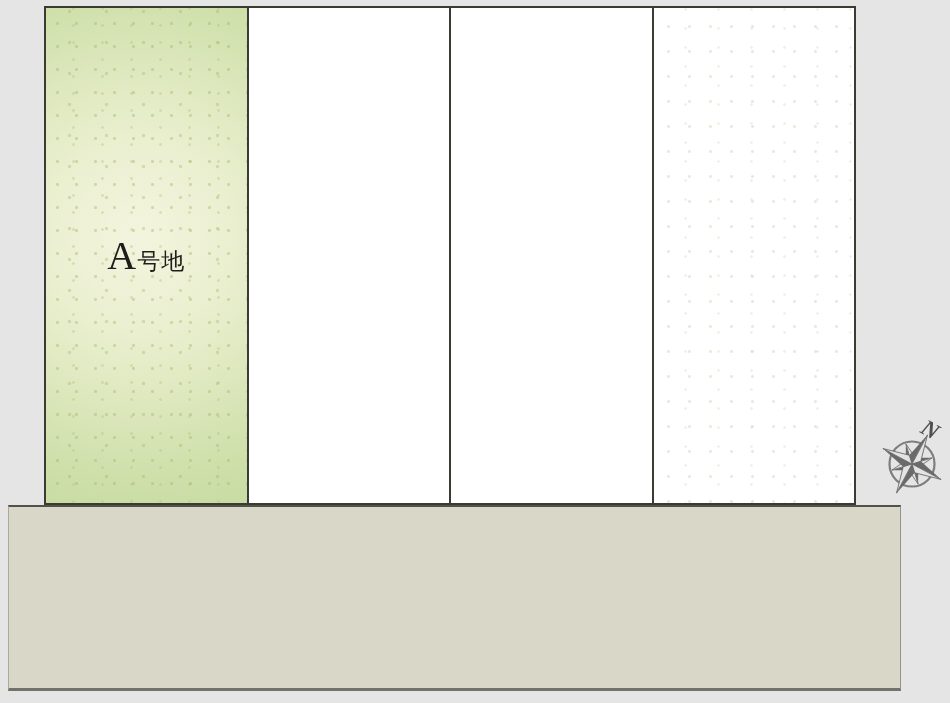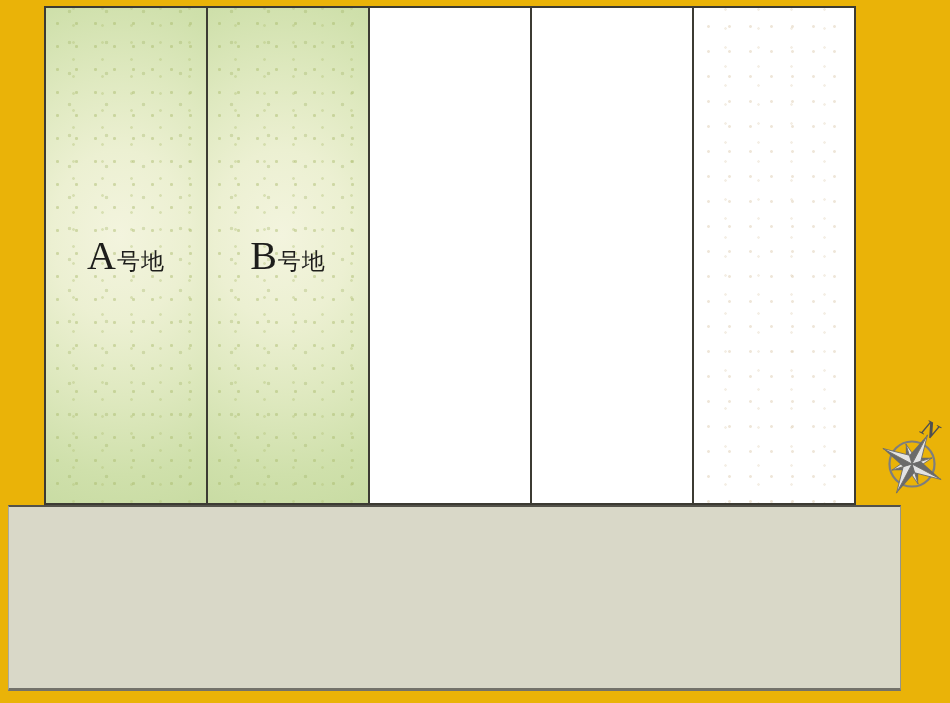--- a/index.html
+++ b/index.html
@@ -1,17 +1,17 @@
 <!DOCTYPE html>
 <html><head>
 <meta charset="utf-8">
 <style>
   html,body{margin:0;padding:0;background:#ffffff;}
   #canvas{
-    position:relative;width:950px;height:703px;background:#eab308;
+    position:relative;width:950px;height:703px;background:#e5e5e5;
     overflow:hidden;font-family:"Liberation Serif","DejaVu Serif",serif;
   }
   
   .lots{
     position:absolute;left:44px;top:6px;width:812px;height:499px;
     box-sizing:border-box;border:2px solid #3c3b33;display:flex;
   }
   .lot{position:relative;flex:1 1 0;box-sizing:border-box;background:#ffffff;}
   .lot + .lot{border-left:2px solid #3c3b33;}
   .lot.green{
@@ -63,25 +63,20 @@
 <div id="canvas">
 
   <div class="lots">
 
     <div class="lot green">
       <div class="lot-label">
         <span class="lot-letter">A</span><span class="lot-suffix">号地</span>
       </div>
     </div>
 
-    <div class="lot green">
-      <div class="lot-label">
-        <span class="lot-letter">B</span><span class="lot-suffix">号地</span>
-      </div>
-    </div>
 
     <div class="lot"></div>
 
     <div class="lot"></div>
 
     <div class="lot speckled"></div>
 
   </div>
 
   <div class="road"></div>

